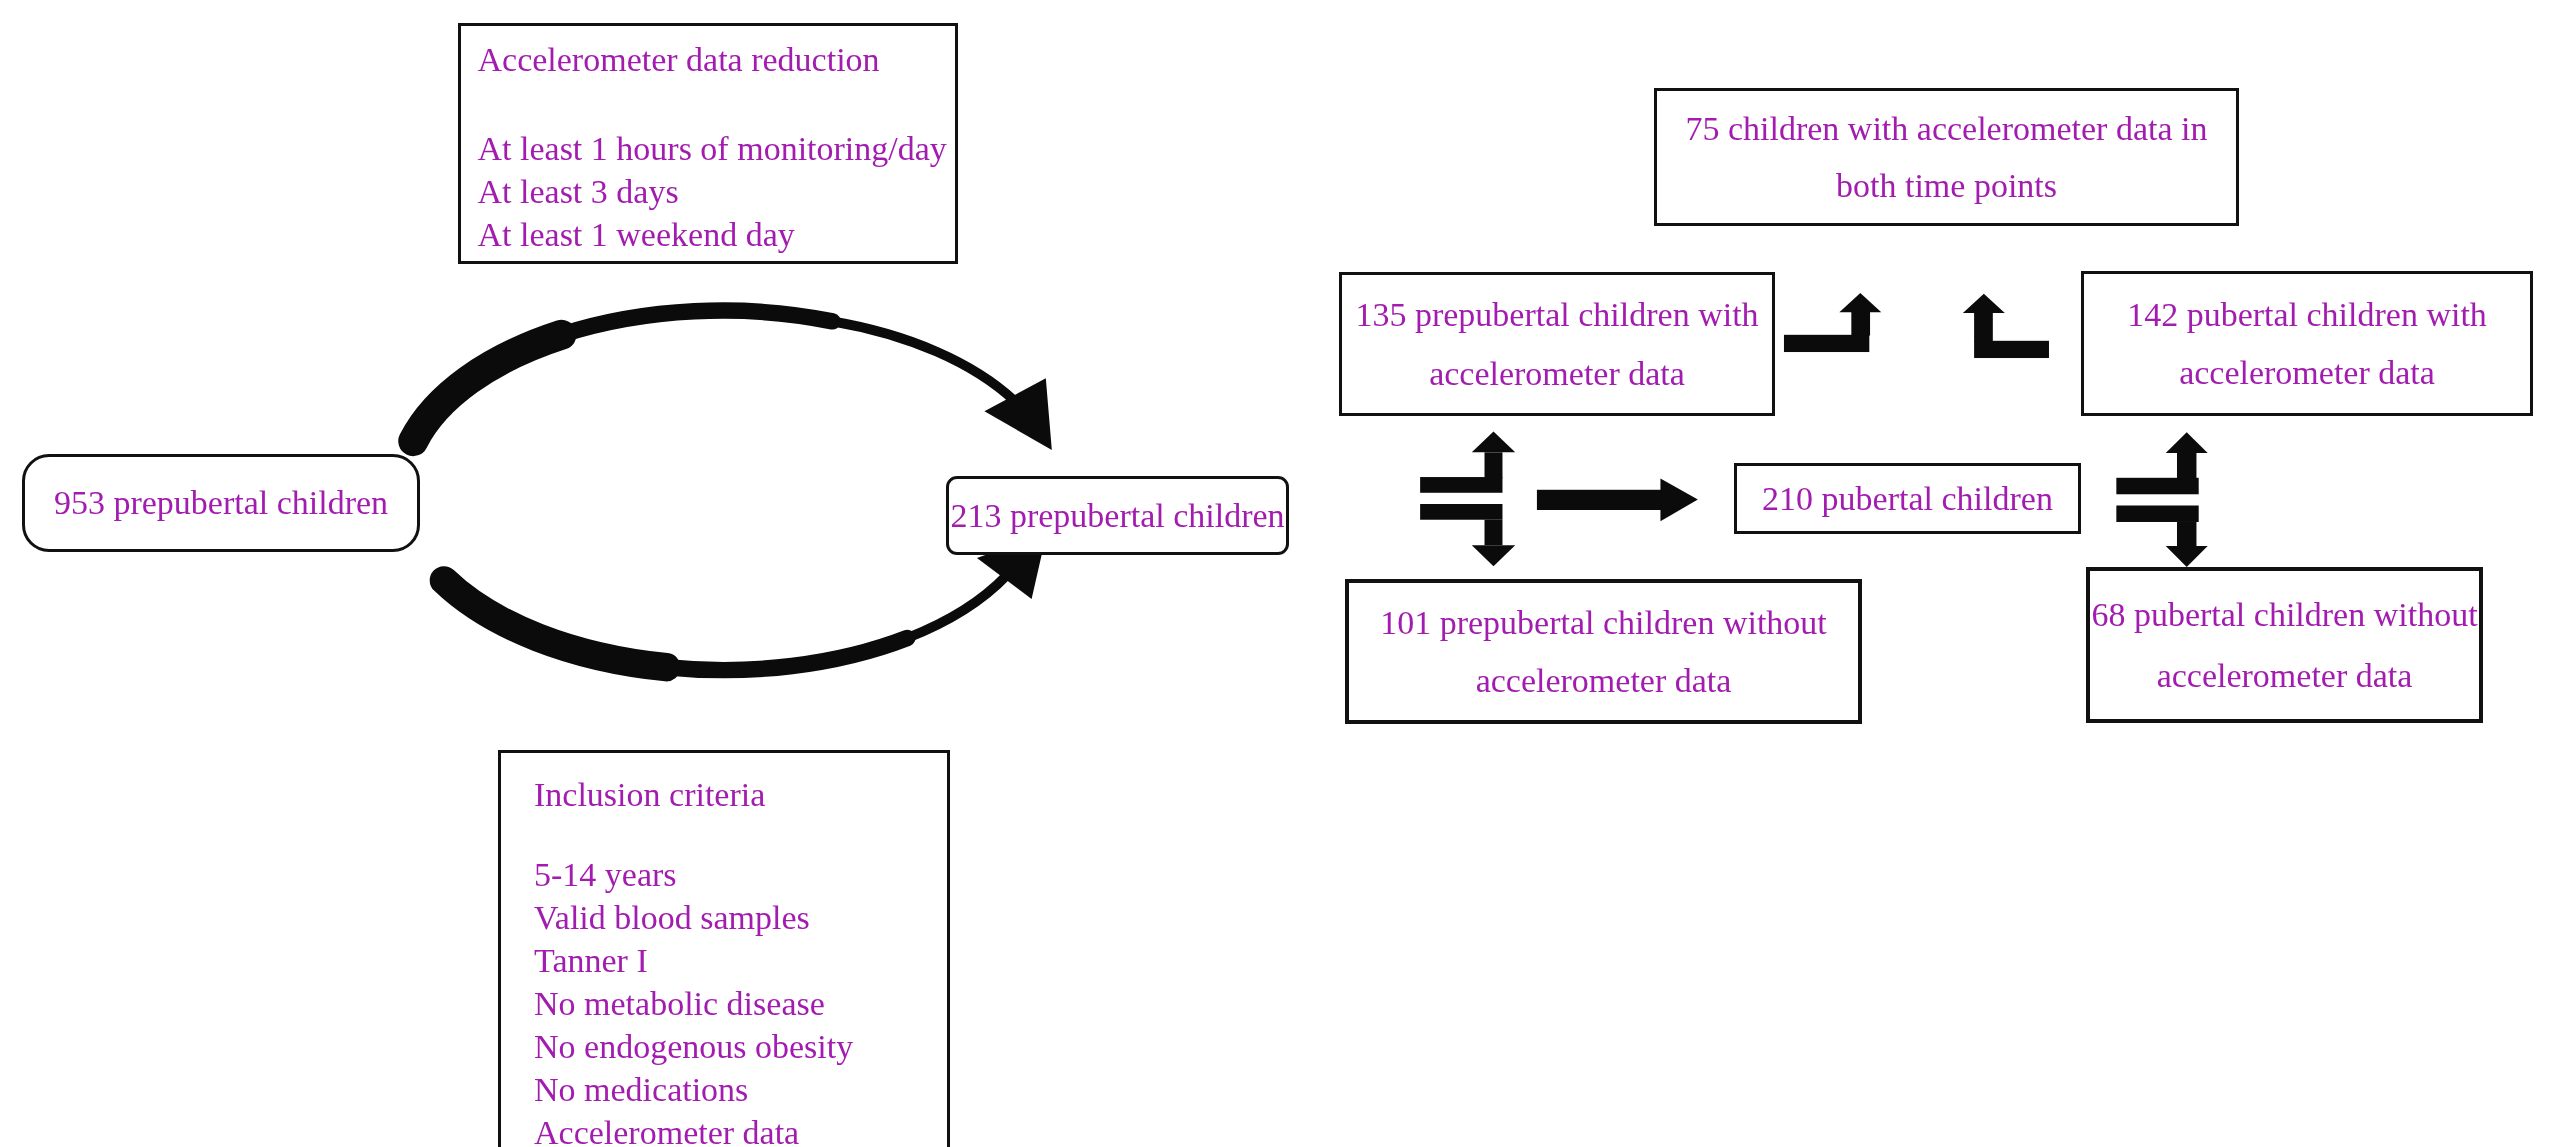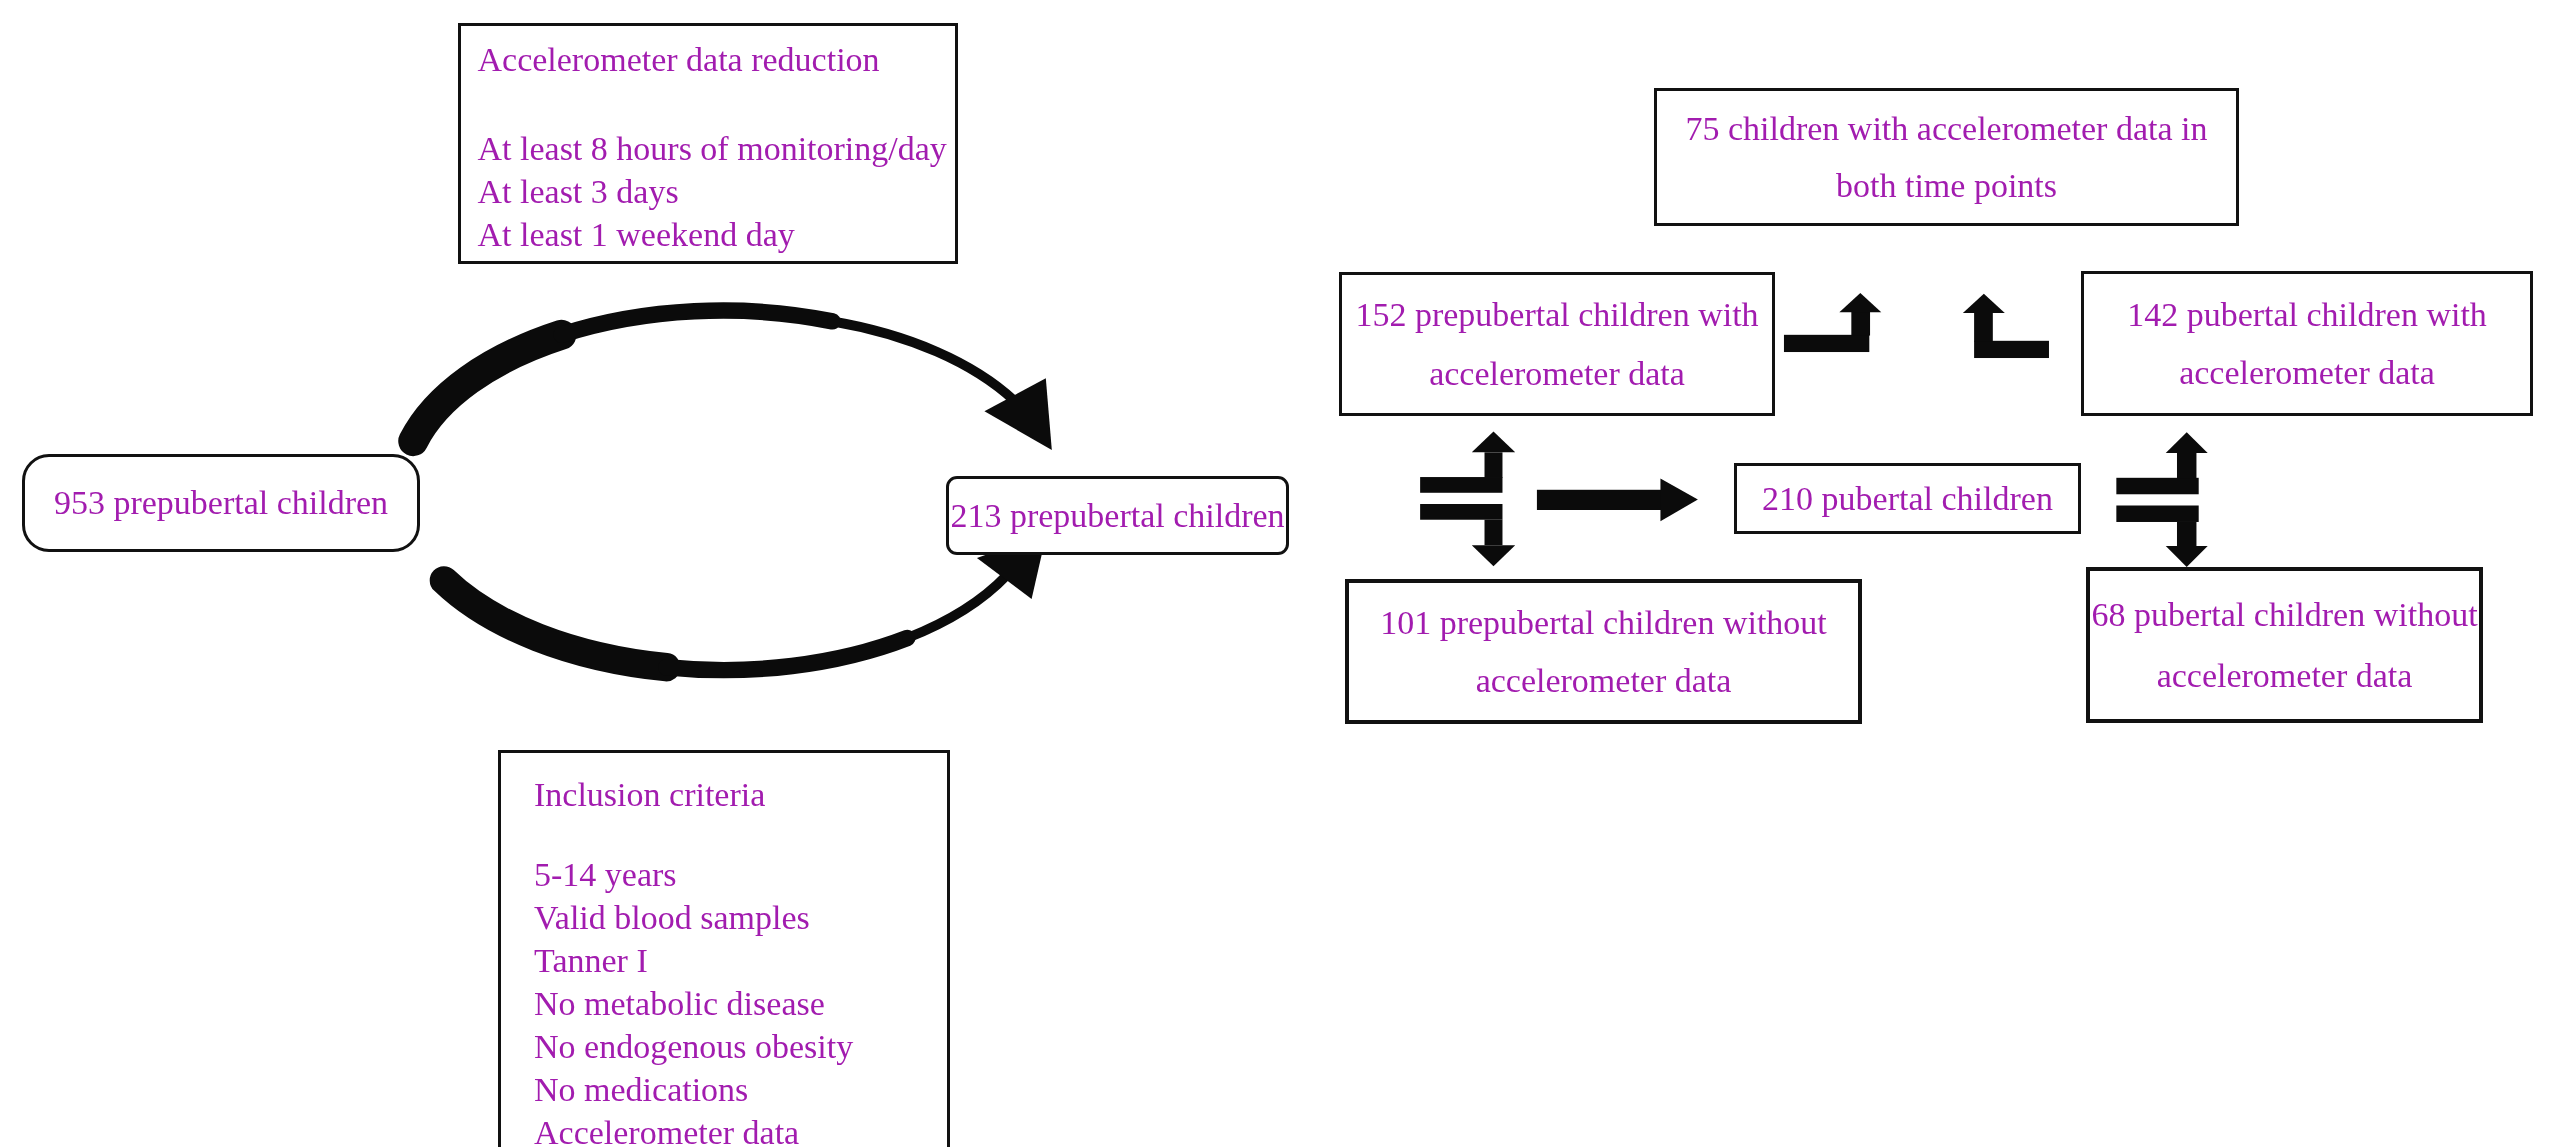--- a/index.html
+++ b/index.html
@@ -97,21 +97,21 @@
     <g>
       <rect class="solid" x="2827" y="675" width="110" height="22"></rect>
       <rect class="solid" x="2908" y="697" width="26" height="33"></rect>
       <polygon class="solid" points="2921,757 2893,729 2949,729"></polygon>
     </g>
   </svg>
 
   <div class="crit" id="accel-box">
     <div class="title">Accelerometer data reduction</div>
     <div class="spacer"></div>
-    <div class="item">At least 8 hours of monitoring/day</div>
+    <div class="item">At least 1 hours of monitoring/day</div>
     <div class="item">At least 3 days</div>
     <div class="item">At least 1 weekend day</div>
   </div>
 
   <div class="crit" id="inclusion-box">
     <div class="title">Inclusion criteria</div>
     <div class="spacer"></div>
     <div class="item">5-14 years</div>
     <div class="item">Valid blood samples</div>
     <div class="item">Tanner I</div>
@@ -128,21 +128,21 @@
   <div class="box" id="box-213">
     <div class="line">213 prepubertal children</div>
   </div>
 
   <div class="box two-line" id="box-75">
     <div class="line">75 children with accelerometer data in</div>
     <div class="line">both time points</div>
   </div>
 
   <div class="box two-line" id="box-112">
-    <div class="line">152 prepubertal children with</div>
+    <div class="line">135 prepubertal children with</div>
     <div class="line">accelerometer data</div>
   </div>
 
   <div class="box two-line" id="box-142">
     <div class="line">142 pubertal children with</div>
     <div class="line">accelerometer data</div>
   </div>
 
   <div class="box" id="box-210">
     <div class="line">210 pubertal children</div>

